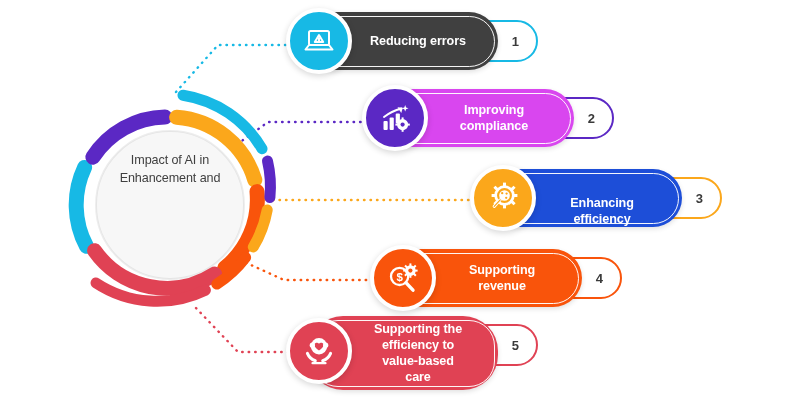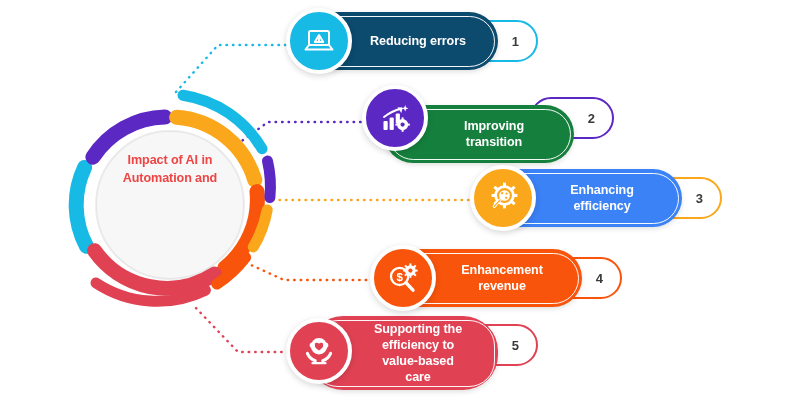--- a/index.html
+++ b/index.html
@@ -25,23 +25,23 @@
     width: 800px;
     height: 400px;
   }
   #hub-label {
     position: absolute;
     left: 96px;
     top: 152px;
     width: 148px;
     text-align: center;
     font-size: 12.6px;
-    font-weight: bold;
+    font-weight: normal;
     line-height: 17.5px;
-    color: #ef4444;
+    color: #404040;
     letter-spacing: -0.1px;
   }
   .row {
     position: absolute;
     display: flex;
     align-items: center;
   }
   .num-capsule {
     position: absolute;
     box-sizing: border-box;
@@ -137,51 +137,51 @@
       <path d="M 183.0 95.2 A 111 111 0 0 1 262.0 148.8" stroke="#17b9e5"></path>
       <path d="M 267.5 161.0 A 111 111 0 0 1 269.9 197.5" stroke="#5b28c4"></path>
       <path d="M 267.2 209.9 A 111 111 0 0 1 253.3 247.0" stroke="#fba71b"></path>
       <path d="M 245.6 257.5 A 111 111 0 0 1 216.8 284.1" stroke="#f9540b"></path>
       <path d="M 205.4 290.2 A 111 111 0 0 1 96.0 283.0" stroke="#e04254"></path>
     </g>
   </svg>
 
   <div id="hub-label">
     <div>Impact of AI in</div>
-    <div>Automation and</div>
+    <div>Enhancement and</div>
   </div>
 
   <div class="row" style="left:286px; top:12px;">
     <div class="num-capsule" style="left:168px; top:8px; border-color:#17b9e5;">
       <span>1</span>
     </div>
-    <div class="pill" style="margin-left:22px; width:190px; background:#0c4a6e;">
+    <div class="pill" style="margin-left:22px; width:190px; background:#404040;">
       <span class="pill-label">
         <span>Reducing errors</span>
       </span>
     </div>
     <div class="badge" style="left:0px; top:-4px; background:#17b9e5;">
       <svg width="36" height="36" viewBox="0 0 36 36" fill="none" stroke="#ffffff" stroke-width="2" stroke-linecap="round" stroke-linejoin="round">
         <rect x="8" y="8" width="20" height="14" rx="1.6"></rect>
         <path d="M4.5 26.5 h27 l-3.5 -4.5 h-20 z"></path>
         <path d="M18 12 l4.2 7 h-8.4 z"></path>
         <path d="M18 15 v2.2"></path>
         <circle cx="18" cy="18.4" r="0.5" fill="#ffffff"></circle>
       </svg>
     </div>
   </div>
 
   <div class="row" style="left:362px; top:89px;">
     <div class="num-capsule" style="left:168px; top:8px; border-color:#5b28c4;">
       <span>2</span>
     </div>
-    <div class="pill" style="margin-left:22px; width:190px; background:#15803d;margin-top:16px;">
+    <div class="pill" style="margin-left:22px; width:190px; background:#d946ef;">
       <span class="pill-label">
         <span>Improving</span><br>
-        <span>transition</span>
+        <span>compliance</span>
       </span>
     </div>
     <div class="badge" style="left:0px; top:-4px; background:#5b28c4;">
       <svg width="36" height="36" viewBox="0 0 36 36">
         <g fill="#ffffff">
           <rect x="6.5" y="21" width="4.2" height="9" rx="1"></rect>
           <rect x="12.6" y="17.5" width="4.2" height="12.5" rx="1"></rect>
           <rect x="18.7" y="13.5" width="4.2" height="10" rx="1"></rect>
         </g>
         <path d="M7 17 C 12 13, 17 10.5, 24.5 8.5" fill="none" stroke="#ffffff" stroke-width="2" stroke-linecap="round"></path>
@@ -196,21 +196,21 @@
           <rect x="29.8" y="23.6" width="3" height="2"></rect>
         </g>
       </svg>
     </div>
   </div>
 
   <div class="row" style="left:470px; top:169px;">
     <div class="num-capsule" style="left:168px; top:8px; border-color:#fba71b;">
       <span>3</span>
     </div>
-    <div class="pill" style="margin-left:22px; width:190px; background:#3b82f6;">
+    <div class="pill" style="margin-left:22px; width:190px; background:#1d4ed8;align-items:flex-end;">
       <span class="pill-label">
         <span>Enhancing</span><br>
         <span>efficiency</span>
       </span>
     </div>
     <div class="badge" style="left:0px; top:-4px; background:#fba71b;">
       <svg width="36" height="36" viewBox="0 0 36 36">
         <g fill="#ffffff">
           <circle cx="19.5" cy="15.5" r="10.2"></circle>
           <rect x="18" y="2.6" width="3" height="4.2"></rect>
@@ -233,21 +233,21 @@
       </svg>
     </div>
   </div>
 
   <div class="row" style="left:370px; top:249px;">
     <div class="num-capsule" style="left:168px; top:8px; border-color:#f9540b;">
       <span>4</span>
     </div>
     <div class="pill" style="margin-left:22px; width:190px; background:#f9540b;">
       <span class="pill-label">
-        <span>Enhancement</span><br>
+        <span>Supporting</span><br>
         <span>revenue</span>
       </span>
     </div>
     <div class="badge" style="left:0px; top:-4px; background:#f9540b;">
       <svg width="36" height="36" viewBox="0 0 36 36">
         <g fill="#ffffff">
           <circle cx="25.4" cy="10.6" r="5.3"></circle>
           <rect x="24.4" y="3.4" width="2" height="3.1"></rect>
           <rect x="24.4" y="14.7" width="2" height="3.1"></rect>
           <rect x="18.2" y="9.6" width="3.1" height="2"></rect>

